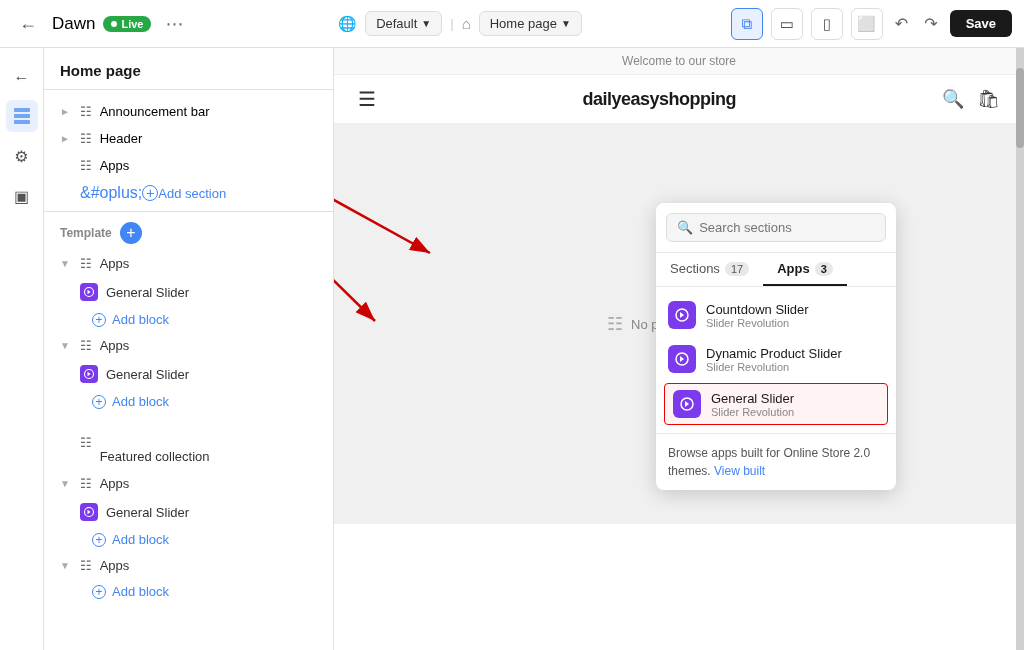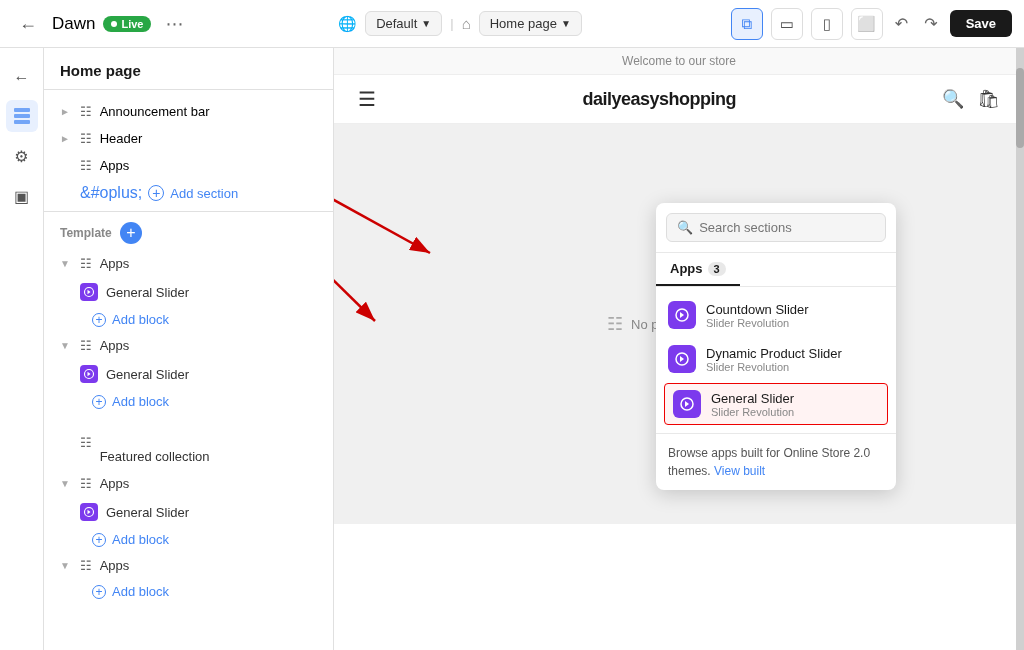--- a/index.html
+++ b/index.html
@@ -31,21 +31,21 @@
     .icon-sidebar-btn.active { background: #e8f0fe; color: #4285f4; }
 
     
     .sections-panel { width: 290px; background: #fff; border-right: 1px solid #e0e0e0; display: flex; flex-direction: column; overflow: hidden; flex-shrink: 0; }
     .sections-panel-header { padding: 14px 16px 10px; border-bottom: 1px solid #e0e0e0; }
     .sections-panel-title { font-size: 15px; font-weight: 600; color: #1a1a1a; }
     .sections-list { flex: 1; overflow-y: auto; padding: 8px 0; }
 
     
     .section-item { display: flex; align-items: center; padding: 6px 16px; cursor: pointer; gap: 8px; }
-    .add-section-btn { display: flex; align-items: center; gap: 6px; padding: 6px 16px; color: #4285f4; cursor: pointer; font-size: 13px; margin-left: 20px; }
+    .add-section-btn { display: flex; align-items: center; padding: 6px 16px; color: #4285f4; cursor: pointer; font-size: 13px; margin-left: 20px; }
 
     .template-divider { padding: 10px 16px 6px; border-top: 1px solid #e0e0e0; margin-top: 4px; display: flex; align-items: center; gap: 8px; }
     .template-add-btn { width: 22px; height: 22px; background: #4285f4; border-radius: 50%; color: #fff; display: flex; align-items: center; justify-content: center; font-size: 16px; cursor: pointer; font-weight: 300; line-height: 1; }
 
     .sub-section-item { display: flex; align-items: center; padding: 6px 16px 6px 36px; cursor: pointer; gap: 8px; }
     .sub-item-icon { color: #7c3aed; font-size: 14px; width: 18px; height: 18px; background: #7c3aed; border-radius: 4px; display: flex; align-items: center; justify-content: center; flex-shrink: 0; }
     .sub-item-icon svg { width: 12px; height: 12px; fill: white; }
     .add-block-btn { display: flex; align-items: center; gap: 6px; padding: 5px 16px 5px 48px; color: #4285f4; cursor: pointer; font-size: 13px; }
 
     
@@ -269,20 +269,24 @@
     </div>
 
     <div class="add-section-popup">
       <div class="popup-search">
         <div class="popup-search-inner">
           <span style="color:#888;font-size:13px;">🔍</span>
           <input class="popup-search-input" type="text" placeholder="Search sections" style="">
         </div>
       </div>
       <div class="popup-tabs">
+        <div class="popup-tab">
+          <span>Sections</span>
+          <span class="popup-tab-count">17</span>
+        </div>
         <div class="popup-tab active">
           <span>Apps</span>
           <span class="popup-tab-count">3</span>
         </div>
       </div>
       <div class="popup-items">
 
         <div class="popup-item">
           <div class="popup-item-icon">
             <svg viewBox="0 0 16 16">

